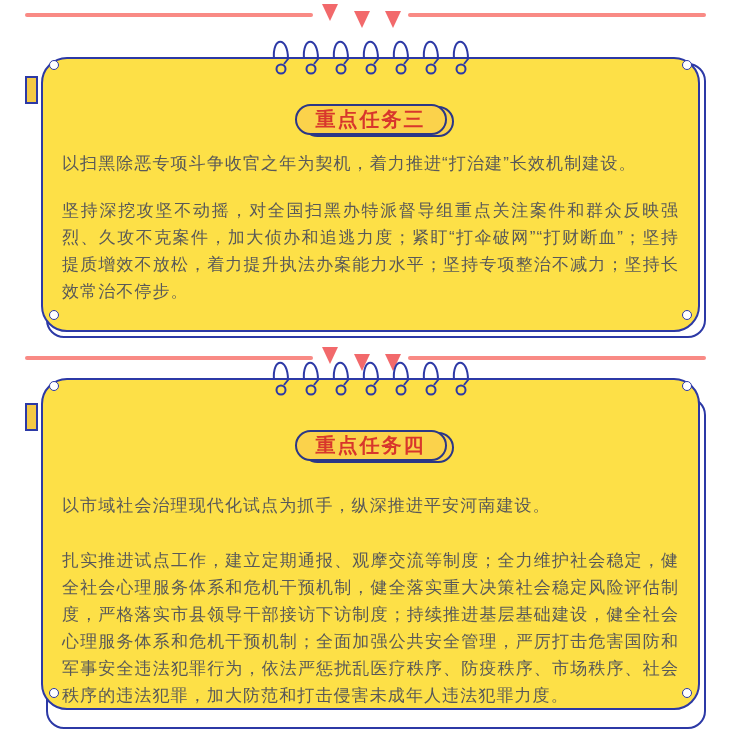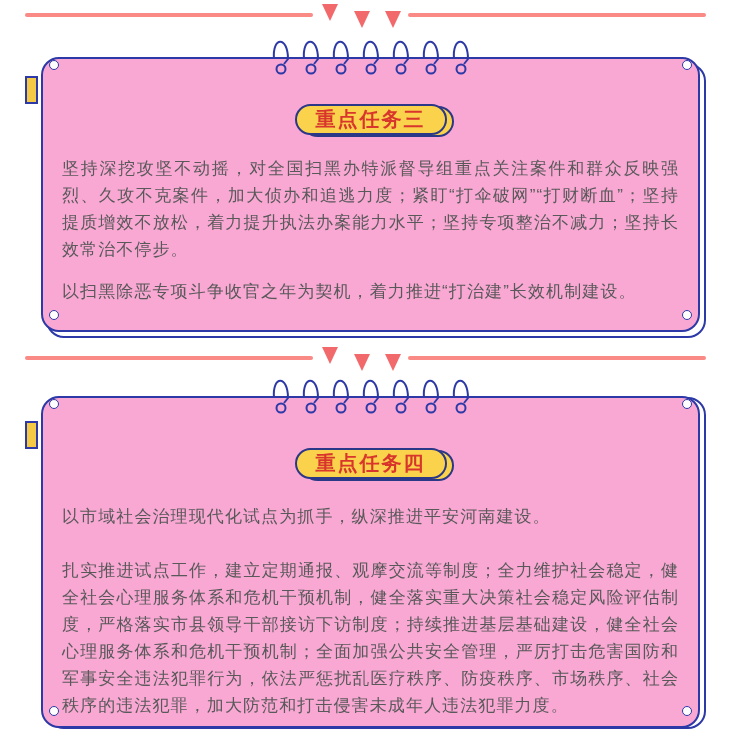--- a/index.html
+++ b/index.html
@@ -20,24 +20,24 @@
   .tri3{left:385px;top:7px;}
   #divider-top{top:4px;}
   #divider-middle{top:347px;}
 
   
   .card-echo{position:absolute;border:2px solid #2c39a6;border-radius:18px;
              box-sizing:border-box;background:transparent;z-index:0;}
   #card1-echo{left:46px;top:63px;width:660px;height:275px;}
   #card2-echo{left:46px;top:397px;width:660px;height:332px;}
 
-  .card{position:absolute;left:41px;width:659px;background:#f9a8d4;
-        border:2px solid #2c39a6;border-radius:18px;box-sizing:border-box;z-index:1;}
+  .card{position:absolute;left:41px;width:659px;background:#fde047;
+        border:2px solid #2c39a6;border-radius:26px;box-sizing:border-box;z-index:1;}
   #card1{top:57px;height:275px;}
-  #card2{top:396px;height:332px;}
+  #card2{top:378px;height:332px;}
 
   .pin{position:absolute;width:8px;height:8px;border:1.5px solid #2c39a6;
        border-radius:50%;background:#fff;}
   .pin-tl{left:6px;top:1px;}
   .pin-tr{right:6px;top:1px;}
   .pin-bl{left:6px;bottom:10px;}
   .pin-br{right:6px;bottom:10px;}
 
   .side-tab{position:absolute;left:-18px;width:13px;height:28px;
             background:#f4c945;border:2px solid #2c39a6;box-sizing:border-box;}
@@ -54,21 +54,21 @@
               box-sizing:border-box;z-index:0;}
   .badge{position:relative;z-index:1;background:#fbd24b;border:2.5px solid #2b3787;
          border-radius:17px;padding:1px 19px;box-sizing:border-box;
          font-size:20px;line-height:25px;font-weight:bold;color:#d8362c;
          letter-spacing:2px;}
 
   
   .para{margin:0 19px;text-align:justify;font-size:17px;line-height:27px;
         color:#595959;letter-spacing:1.1px;}
   .para-lead{margin-top:15px;}
-  #card2 .para-lead{margin-top:24px;}
+  #card2 .para-lead{margin-top:32px;font-family:Liberation Mono, monospace;}
   .para-body{margin-top:20px;}
   #card2 .para-body{margin-top:27px;}
 </style>
 </head>
 <body>
 
 <div class="divider" id="divider-top">
   <span class="seg seg-left"></span>
   <span class="tri tri1"></span>
   <span class="tri tri2"></span>
@@ -100,22 +100,22 @@
   <span class="pin pin-tl"></span>
   <span class="pin pin-tr"></span>
   <span class="pin pin-bl"></span>
   <span class="pin pin-br"></span>
   <span class="side-tab"></span>
 
   <div class="badge-wrap">
     <span class="badge-echo"></span>
     <div class="badge">重点任务三</div>
   </div>
+  <p class="para para-lead">以扫黑除恶专项斗争收官之年为契机，着力推进“打治建”长效机制建设。</p>
   <p class="para para-body">坚持深挖攻坚不动摇，对全国扫黑办特派督导组重点关注案件和群众反映强烈、久攻不克案件，加大侦办和追逃力度；紧盯“打伞破网”“打财断血”；坚持提质增效不放松，着力提升执法办案能力水平；坚持专项整治不减力；坚持长效常治不停步。</p>
-  <p class="para para-lead">以扫黑除恶专项斗争收官之年为契机，着力推进“打治建”长效机制建设。</p>
 </div>
 
 <div class="divider" id="divider-middle">
   <span class="seg seg-left"></span>
   <span class="tri tri1"></span>
   <span class="tri tri2"></span>
   <span class="tri tri3"></span>
   <span class="seg seg-right"></span>
 </div>
 

